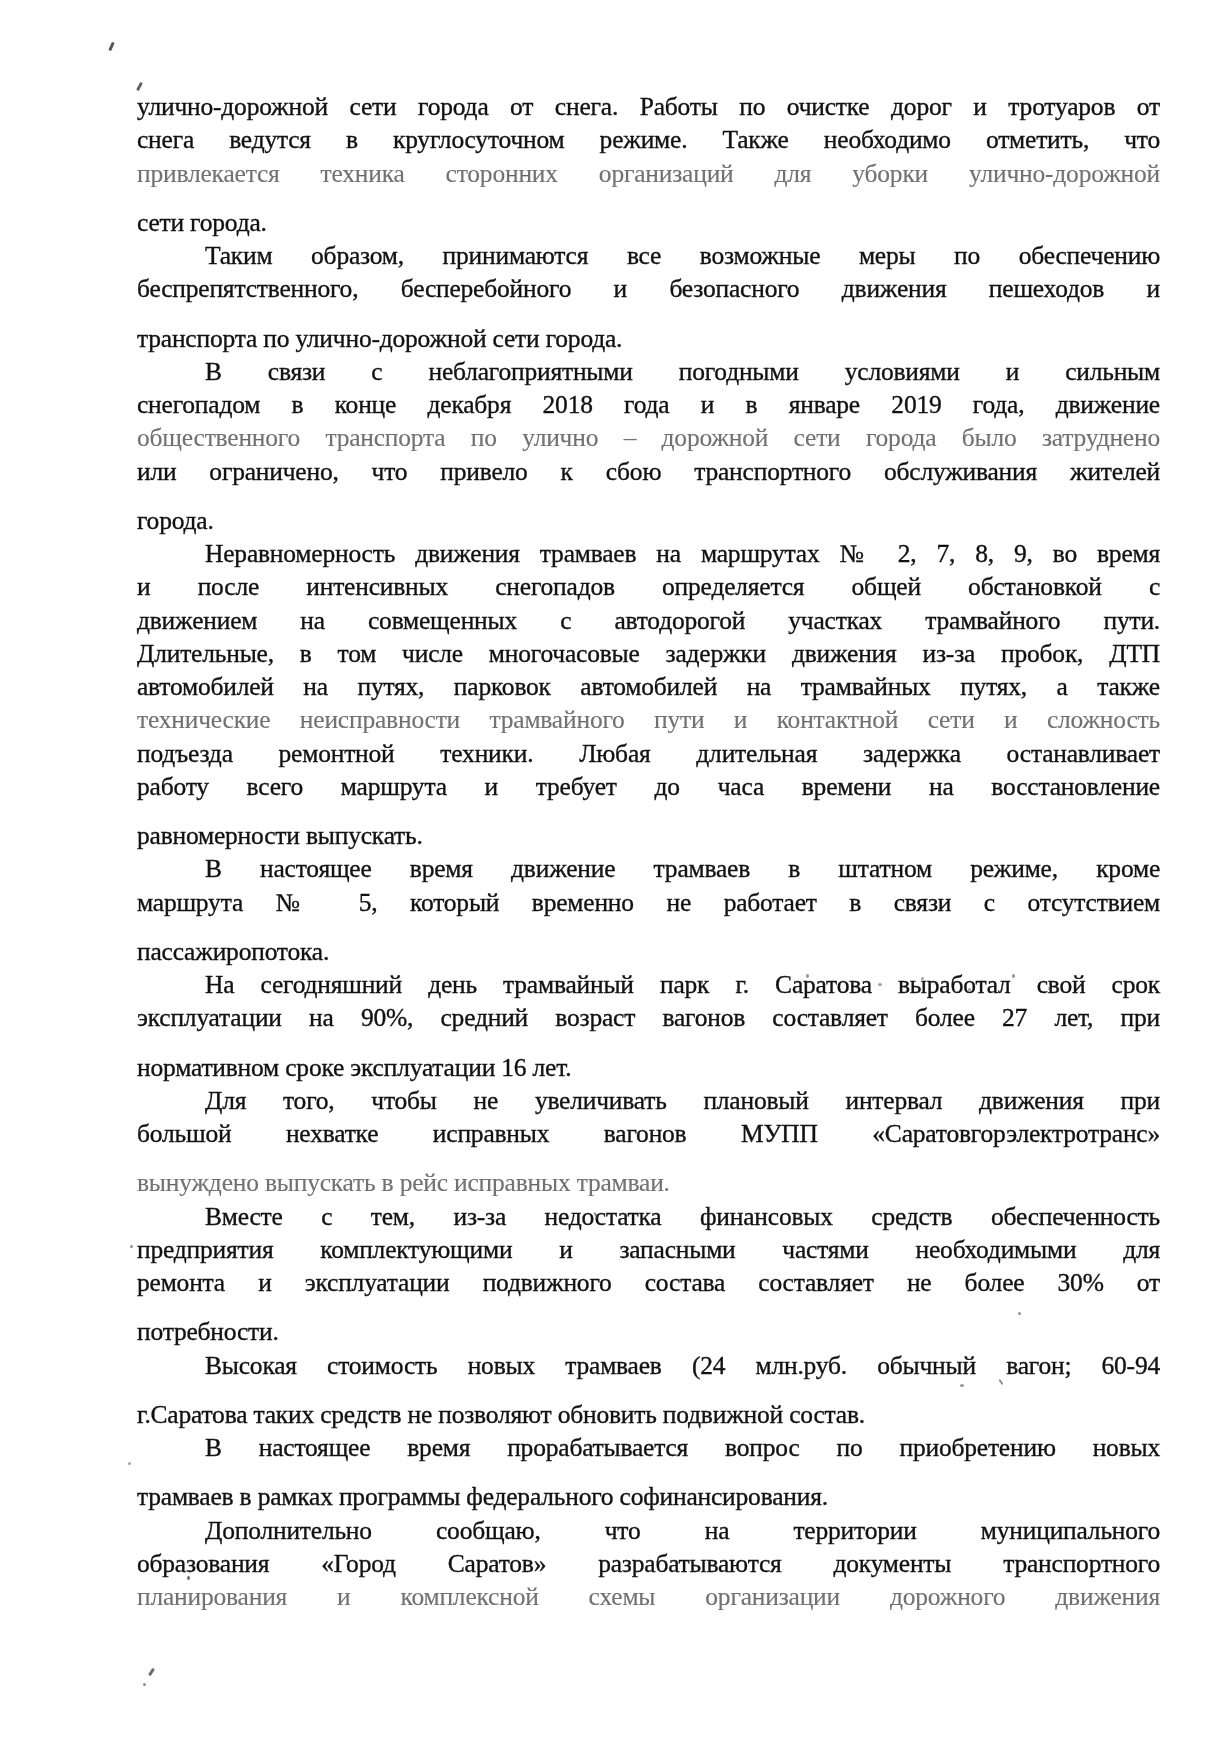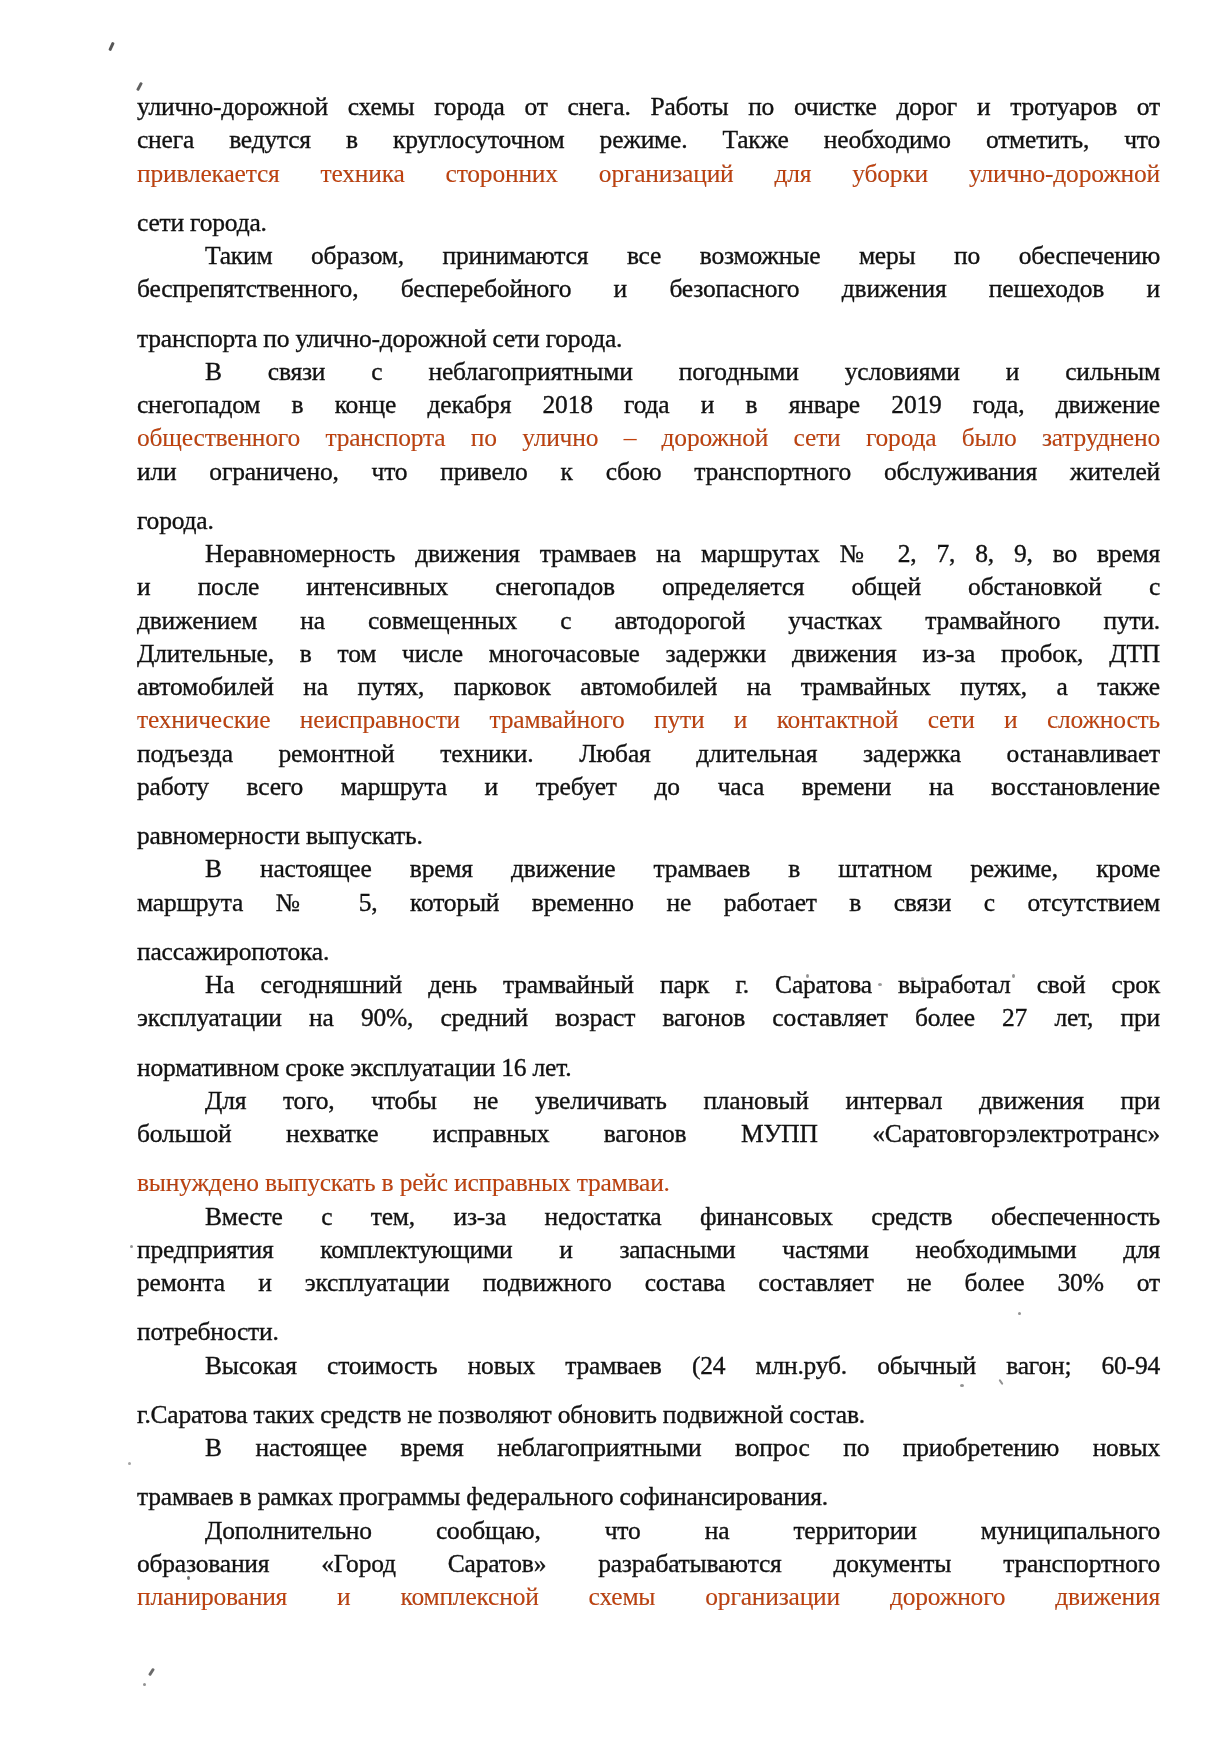--- a/index.html
+++ b/index.html
@@ -27,21 +27,21 @@
   }
   .paragraph { margin: 0; padding: 0; }
   .line {
     text-align: justify;
     text-align-last: justify;
     text-justify: inter-word;
     white-space: normal;
   }
   .line.indent { text-indent: 68px; }
   .line.last { text-align-last: left; margin-top: 16px; }
-  .line.faded { color: #c2410c; -webkit-text-stroke: 0.1px #3d3d3d; }
+  .line.faded { color: #737373; -webkit-text-stroke: 0.1px #3d3d3d; }
   
   .speck {
     position: absolute;
     background: #4a4a4a;
     border-radius: 50%;
     pointer-events: none;
   }
   .stroke-mark {
     position: absolute;
     background: #3a3a3a;
@@ -49,21 +49,21 @@
     pointer-events: none;
   }
 </style>
 </head>
 <body>
 
 <div class="page">
 
   <div class="textblock">
       <div class="paragraph">
-        <div class="line">улично-дорожной схемы города от снега. Работы по очистке дорог и тротуаров от</div>
+        <div class="line">улично-дорожной сети города от снега. Работы по очистке дорог и тротуаров от</div>
         <div class="line">снега ведутся в круглосуточном режиме. Также необходимо отметить, что</div>
         <div class="line faded">привлекается техника сторонних организаций для уборки улично-дорожной</div>
         <div class="line last">сети города.</div>
       </div>
       <div class="paragraph">
         <div class="line indent">Таким образом, принимаются все возможные меры по обеспечению</div>
         <div class="line">беспрепятственного, бесперебойного и безопасного движения пешеходов и</div>
         <div class="line last">транспорта по улично-дорожной сети города.</div>
       </div>
       <div class="paragraph">
@@ -103,21 +103,21 @@
         <div class="line indent">Вместе с тем, из-за недостатка финансовых средств обеспеченность</div>
         <div class="line">предприятия комплектующими и запасными частями необходимыми для</div>
         <div class="line">ремонта и эксплуатации подвижного состава составляет не более 30% от</div>
         <div class="line last">потребности.</div>
       </div>
       <div class="paragraph">
         <div class="line indent">Высокая стоимость новых трамваев (24 млн.руб. обычный вагон; 60-94</div>
         <div class="line last">г.Саратова таких средств не позволяют обновить подвижной состав.</div>
       </div>
       <div class="paragraph">
-        <div class="line indent">В настоящее время неблагоприятными вопрос по приобретению новых</div>
+        <div class="line indent">В настоящее время прорабатывается вопрос по приобретению новых</div>
         <div class="line last">трамваев в рамках программы федерального софинансирования.</div>
       </div>
       <div class="paragraph">
         <div class="line indent">Дополнительно сообщаю, что на территории муниципального</div>
         <div class="line">образования «Город Саратов» разрабатываются документы транспортного</div>
         <div class="line faded">планирования и комплексной схемы организации дорожного движения</div>
       </div>
     </div>
 
   <span class="stroke-mark" style="left:110px;top:42px;width:3px;height:9px;transform:rotate(24deg);opacity:.85"></span>

